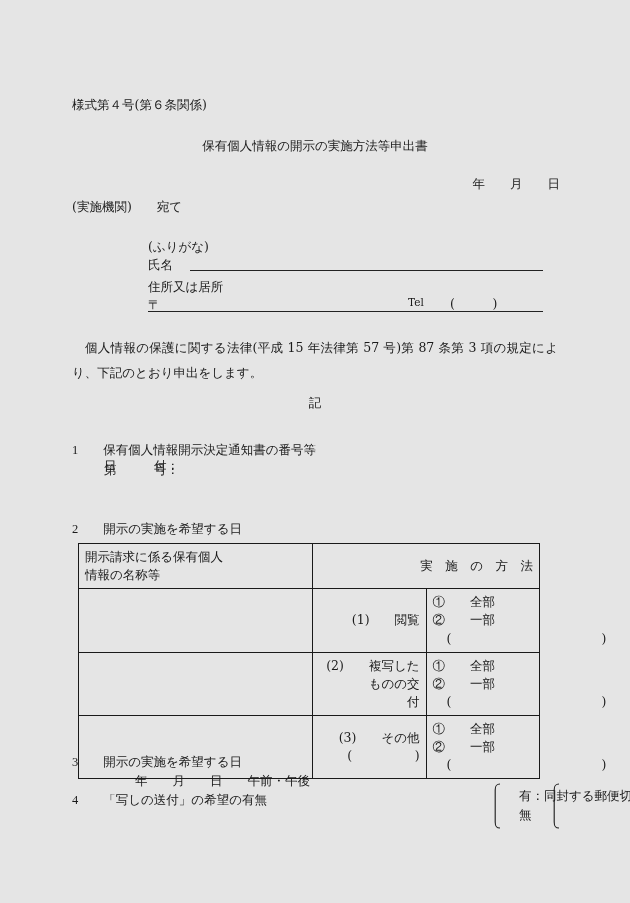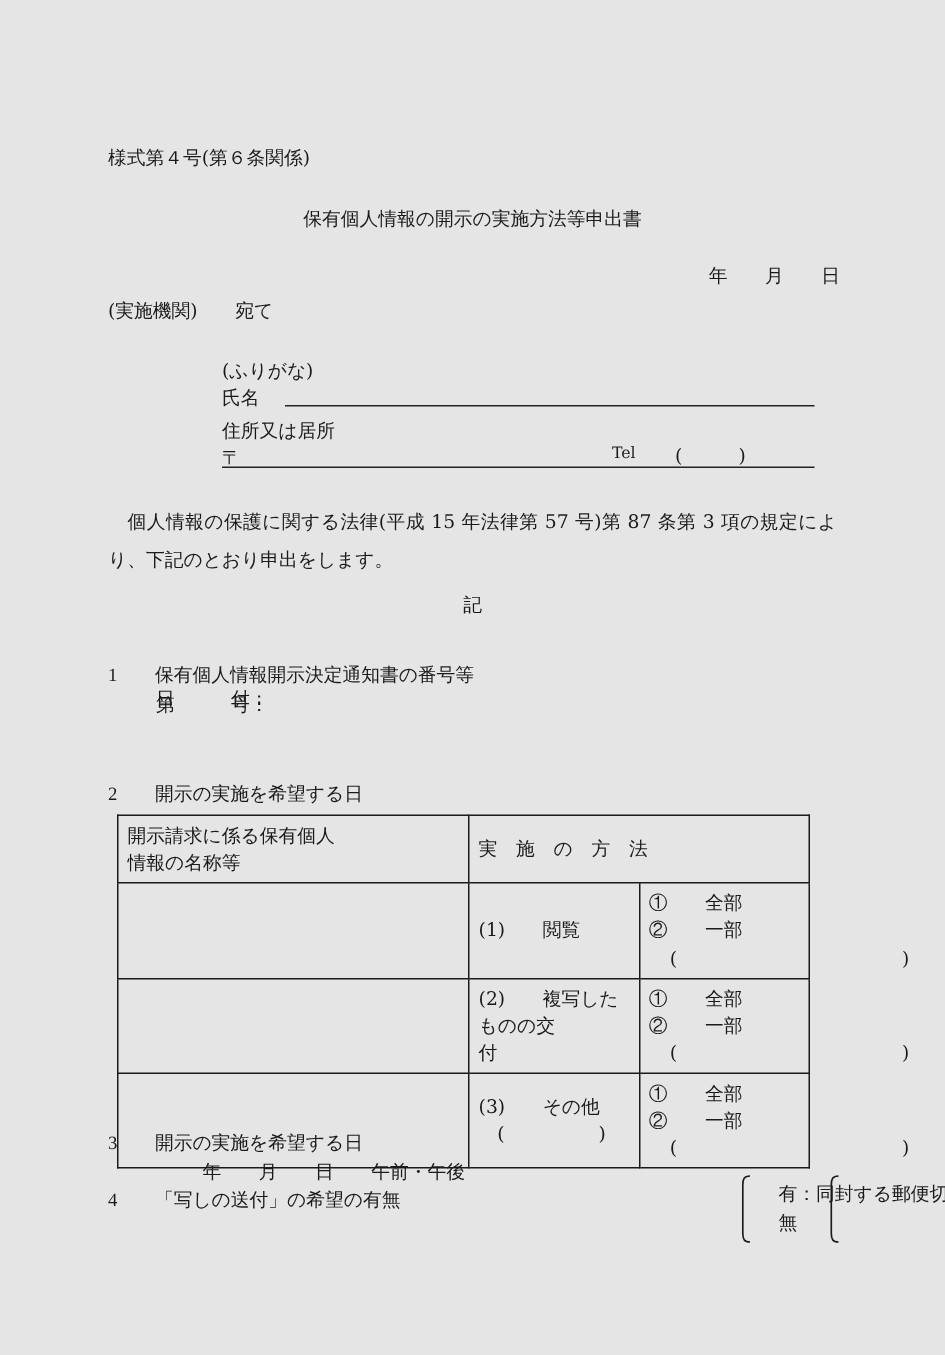--- a/index.html
+++ b/index.html
@@ -74,21 +74,21 @@
   table.methods td {
     border: 1px solid #1a1a1a;
     vertical-align: middle;
     padding: 4px 6px;
     font-family: "DejaVu Serif", "Liberation Serif", serif;
     font-size: 12.5px;
     line-height: 1.45;
     white-space: pre-line;
   }
   td.col-a { width: 151px; }
-  td.col-b { width: 146px; }
+  td.col-b { width: 146px; text-align: right; }
   td.col-c { width: 165px; }
   td.head  { vertical-align: top; }
   td.tall  { height: 42px; }
   .opt-line { display: block; }
   .opt-paren { display: block; padding-left: 14px; }
 
   
   #sec3-title   { left: 72px;  top: 752px; }
   #sec3-date    { left: 135px; top: 771px; text-align: right; }
   #sec4-title   { left: 72px;  top: 790px; }

